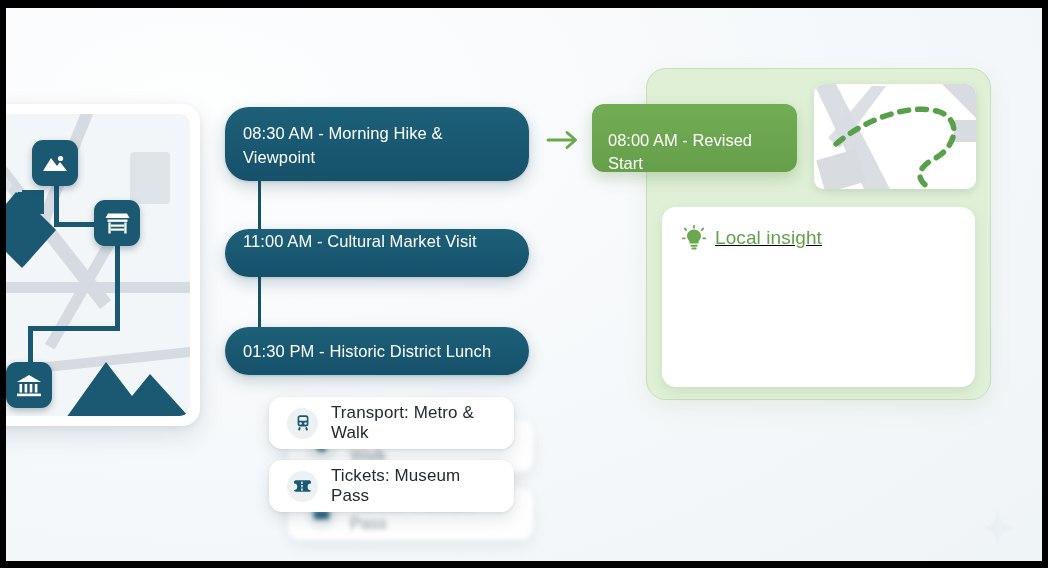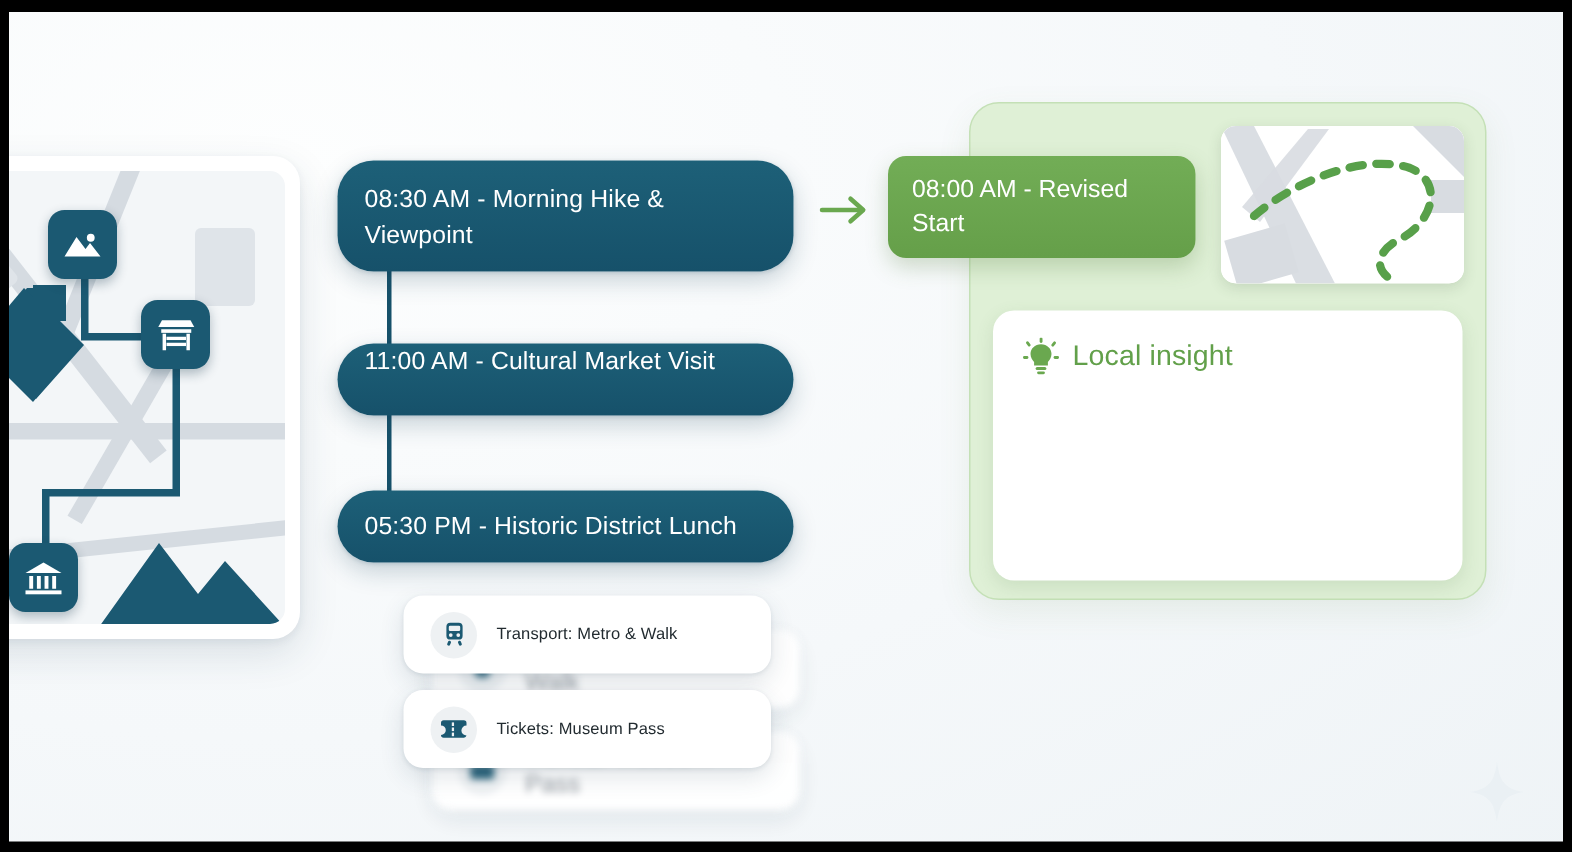--- a/index.html
+++ b/index.html
@@ -142,21 +142,21 @@
     top: 96px;
     width: 205px;
     height: 68px;
     background: #6aa84f;
     background: linear-gradient(180deg, #72ad56 0%, #659f49 100%);
     border-radius: 12px;
     box-shadow: 0 6px 15px rgba(77,120,56,0.26);
     color: #ffffff;
     font-size: 16.5px;
     line-height: 23px;
-    padding: 11px 16px;
+    padding: 25px 16px;
     box-sizing: border-box;
   }
   #mini-map {
     position: absolute;
     left: 808px;
     top: 76px;
     width: 162px;
     height: 105px;
     background: #ffffff;
     border-radius: 10px;
@@ -167,20 +167,21 @@
     position: absolute;
     left: 656px;
     top: 199px;
     width: 313px;
     height: 180px;
     background: #ffffff;
     border-radius: 14px;
     box-shadow: 0 4px 12px rgba(80,120,70,0.14);
     box-sizing: border-box;
     padding: 18px 20px 27px 20px;
+    text-decoration: underline;
   }
   #insight-head {
     display: flex;
     align-items: center;
     gap: 9px;
     margin-bottom: 13px;
   }
   #insight-title {
     color: #62a04a;
     font-size: 19px;
@@ -199,21 +200,21 @@
     border-radius: 13px;
     box-shadow: 0 6px 16px rgba(40,70,92,0.14), 0 1px 3px rgba(40,70,92,0.10);
     display: flex;
     align-items: center;
     gap: 13px;
     padding: 0 18px;
     box-sizing: border-box;
     height: 52px;
   }
   .chip-label {
-    font-size: 11px;
+    font-size: 17px;
     color: #222b30;
     letter-spacing: 0.1px;
   }
   .chip-ic {
     width: 31px; height: 31px;
     border-radius: 50%;
     background: #eef1f3;
     display: flex;
     align-items: center;
     justify-content: center;
@@ -302,21 +303,21 @@
       </div>
     </div>
 
     <div class="tl-connector" style="left:252px; top:170px; height:52px;"></div>
     <div class="tl-connector" style="left:252px; top:268px; height:52px;"></div>
 
     <div class="tl-card" style="left:219px; top:99px; width:304px; height:74px;">08:30 AM - Morning Hike &amp; Viewpoint</div>
 
     <div class="tl-card" style="left:219px; top:221px; width:304px; height:48px; padding-top:0;">11:00 AM - Cultural Market Visit</div>
 
-    <div class="tl-card" style="left:219px; top:319px; width:304px; height:48px; padding-top:12px;">05:30 PM - Historic District Lunch</div>
+    <div class="tl-card" style="left:219px; top:319px; width:304px; height:48px; padding-top:12px;">01:30 PM - Historic District Lunch</div>
 
     <svg id="flow-arrow" viewBox="0 0 36 28">
       <path d="M2 14 L28 14" stroke="#6aa84f" stroke-width="3" fill="none" stroke-linecap="round"></path>
       <path d="M21 6.5 L29.5 14 L21 21.5" stroke="#6aa84f" stroke-width="3" fill="none" stroke-linecap="round" stroke-linejoin="round"></path>
     </svg>
 
     <div id="green-panel"></div>
 
     <div id="mini-map">
       <svg width="162" height="105" viewBox="0 0 162 105">

